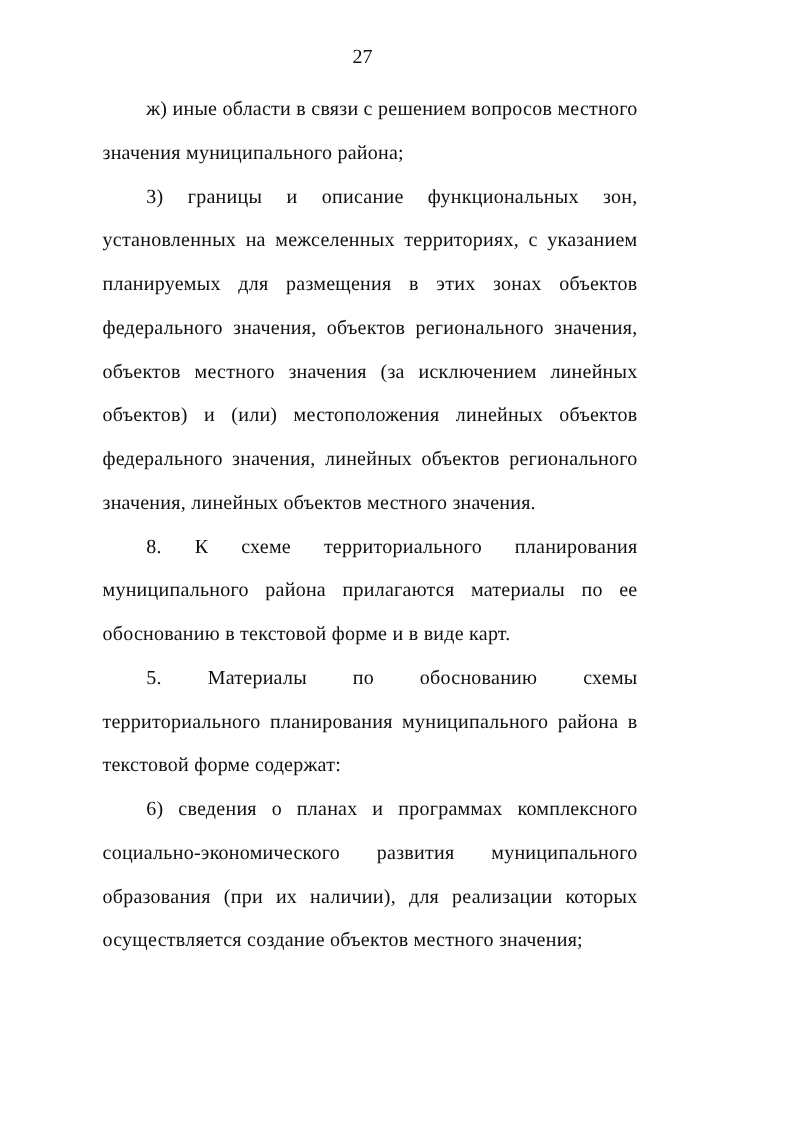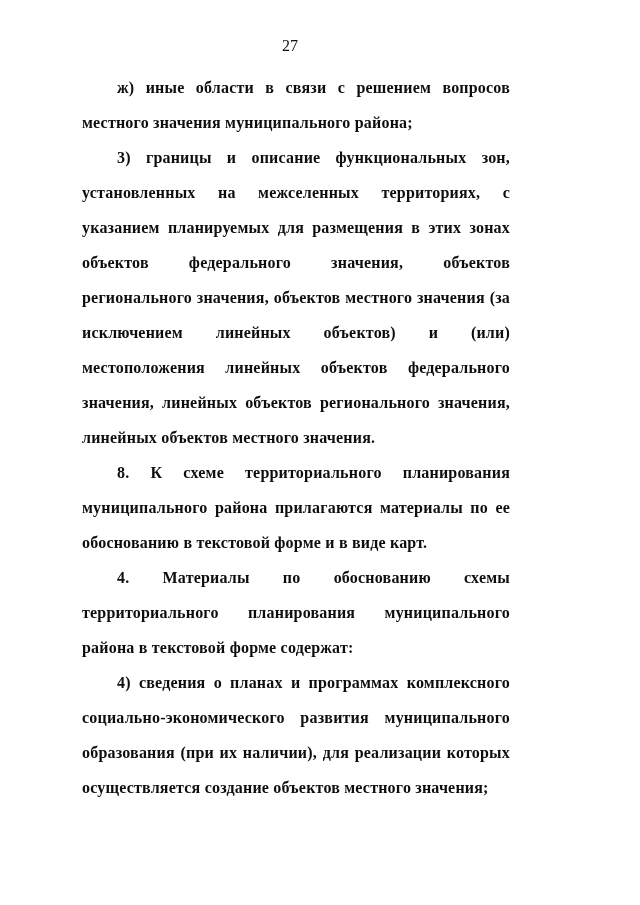--- a/index.html
+++ b/index.html
@@ -22,35 +22,34 @@
     font-size: 16px;
     line-height: 18px;
     color: #111111;
   }
   .content {
     margin: 15px 70px 0 82px; 
     text-align: justify;
     font-size: 16px;
     line-height: 35px;
     letter-spacing: 0.2px;
-    font-weight: bold;
   }
   .content p {
     margin: 0;
     padding: 0;
     text-indent: 35px;
     text-align: justify;
     text-align-last: left;
   }
 </style>
 </head>
 <body>
 
 <div class="page">
   <div class="page-number">27</div>
   <div class="content">
     <p>ж) иные области в связи с решением вопросов местного значения муниципального района;</p>
     <p>3) границы и описание функциональных зон, установленных на межселенных территориях, с указанием планируемых для размещения  в этих зонах объектов федерального значения, объектов регионального значения, объектов местного значения (за исключением линейных объектов) и (или) местоположения линейных объектов федерального значения, линейных объектов регионального значения, линейных объектов местного значения.</p>
     <p>8. К схеме территориального планирования муниципального района прилагаются материалы по ее обоснованию в текстовой форме и в виде карт.</p>
-    <p>4. Материалы по обоснованию схемы территориального планирования муниципального района в текстовой форме содержат:</p>
-    <p>4) сведения о планах и программах комплексного социально-экономического развития муниципального образования (при их наличии), для реализации которых осуществляется создание объектов местного значения;</p>
+    <p>5. Материалы по обоснованию схемы территориального планирования муниципального района в текстовой форме содержат:</p>
+    <p>6) сведения о планах и программах комплексного социально-экономического развития муниципального образования (при их наличии), для реализации которых осуществляется создание объектов местного значения;</p>
   </div>
 </div>
 
 </body></html>

